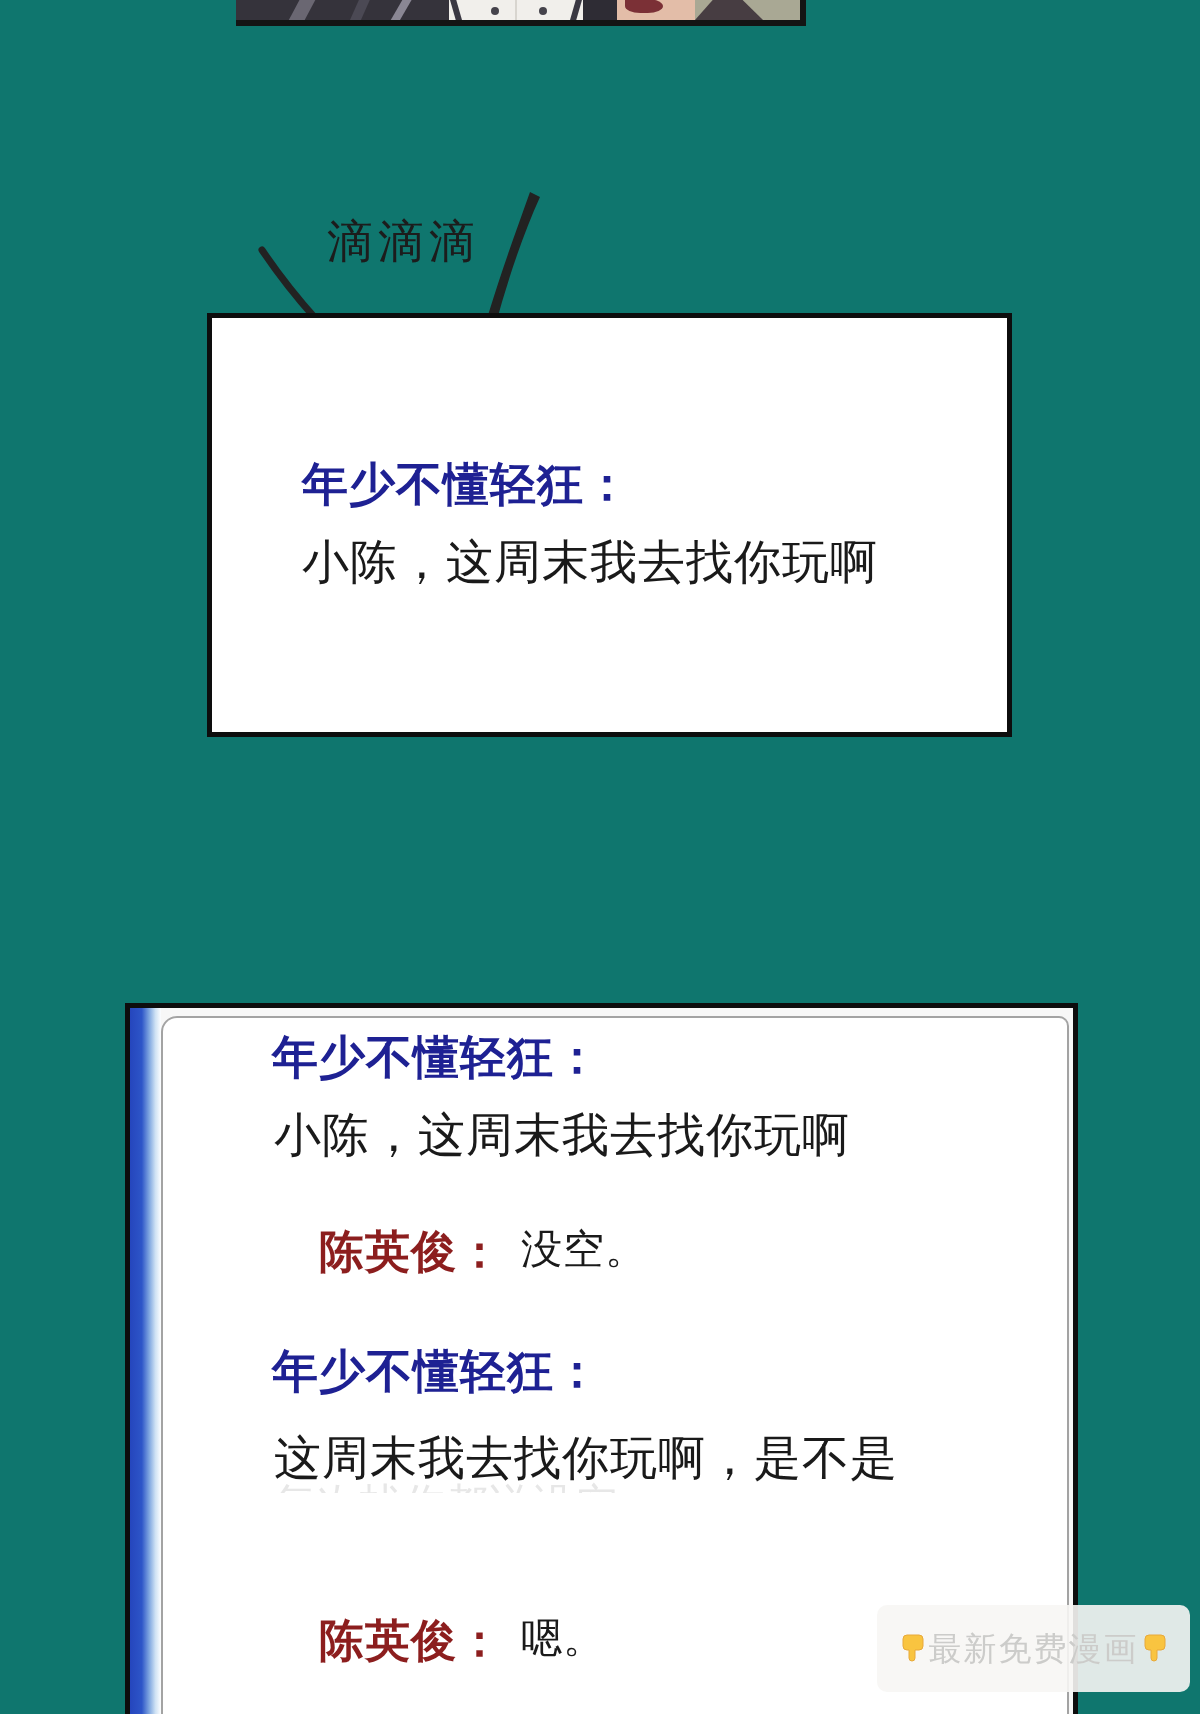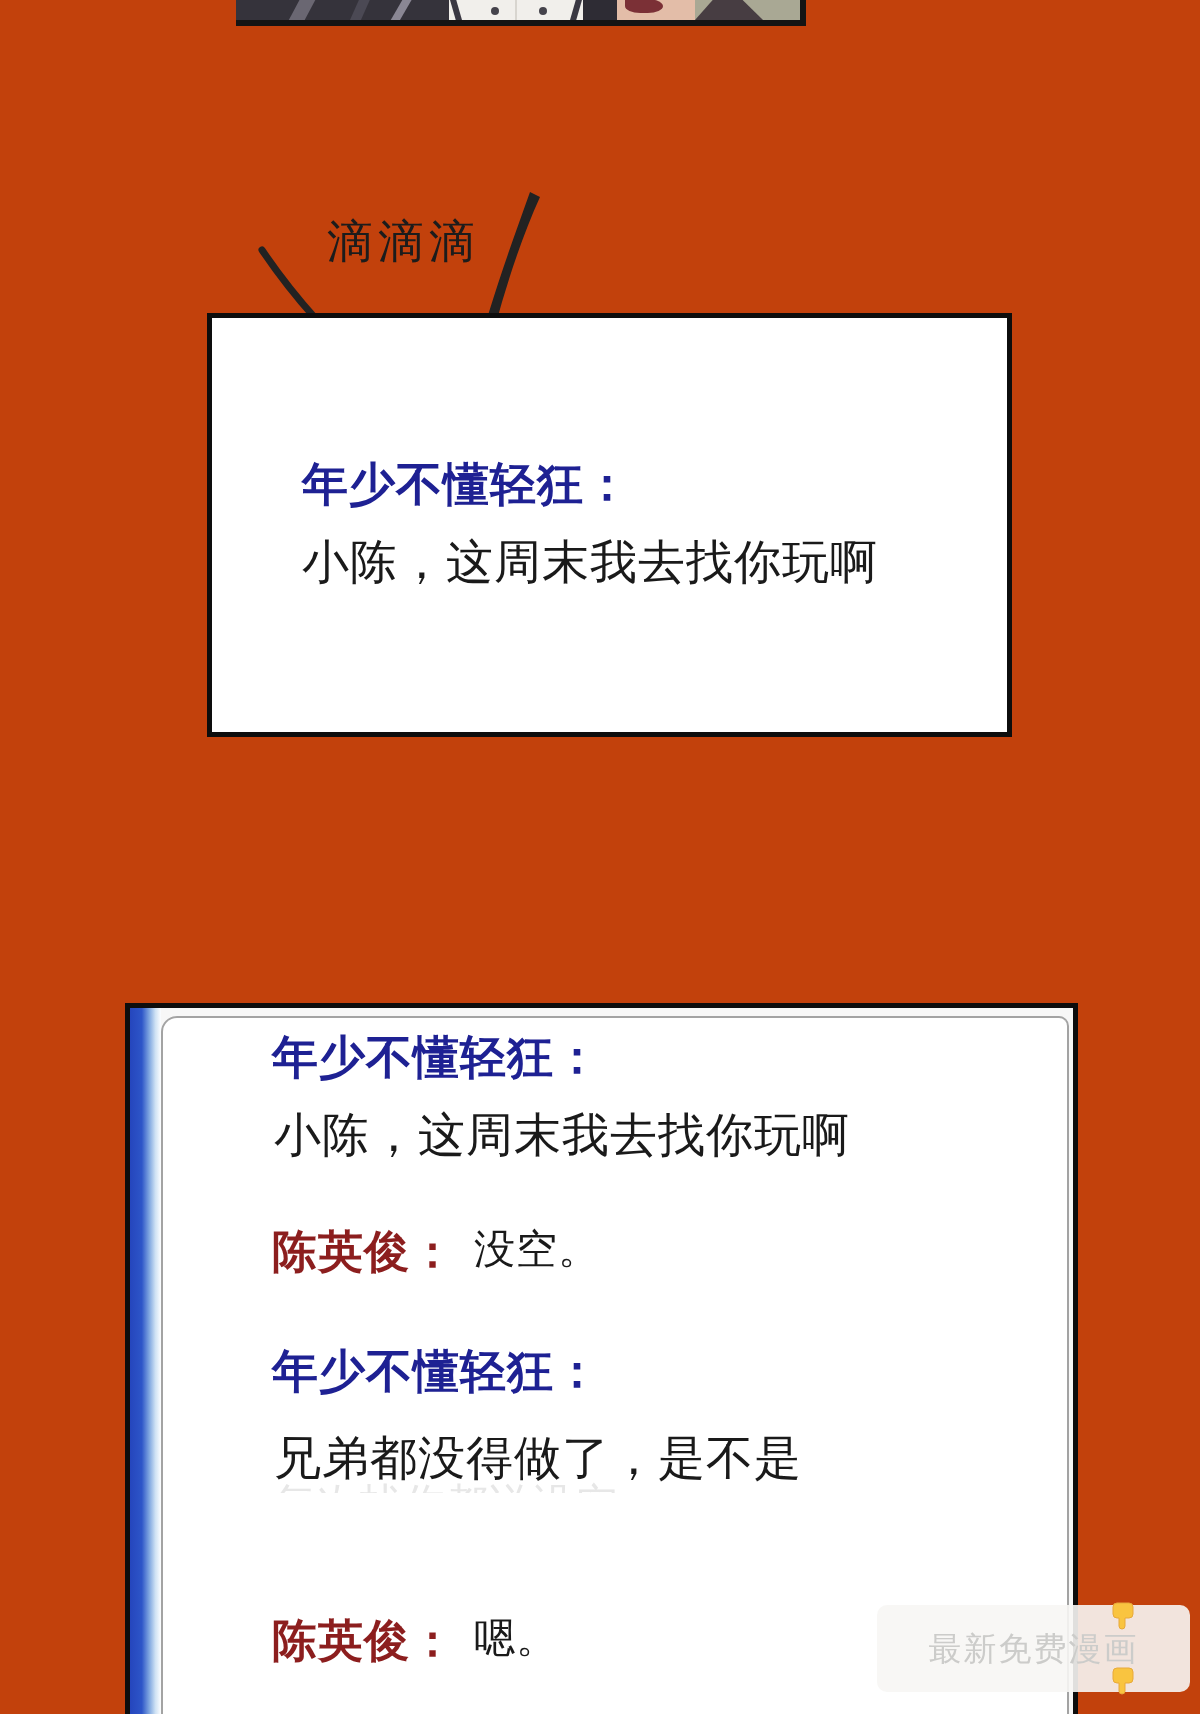--- a/index.html
+++ b/index.html
@@ -1,17 +1,17 @@
 <!DOCTYPE html>
 <html><head>
 <meta charset="utf-8">
 <style>
   html,body{margin:0;padding:0;background:#ffffff;}
   .canvas{
-    position:relative;width:1200px;height:1714px;margin:0 auto;background:#c2410c;
+    position:relative;width:1200px;height:1714px;margin:0 auto;background:#0f766e;
     overflow:hidden;font-family:"Liberation Sans","DejaVu Sans",sans-serif;
   }
   
   .top-strip{position:absolute;left:236px;top:0;width:570px;height:26px;overflow:hidden;}
   .strip-content{position:absolute;left:0;top:0;right:0;height:20px;background:#35333b;}
   .suit-left{position:absolute;left:0;top:0;width:214px;height:20px;background:#35333b;overflow:hidden;}
   .streak{position:absolute;top:-8px;height:40px;}
   .streak.s1{left:58px;width:14px;background:#6a6772;transform:rotate(28deg);}
   .streak.s2{left:118px;width:10px;background:#4b4954;transform:rotate(24deg);}
   .streak.s3{left:160px;width:8px;background:#8a8794;transform:rotate(30deg);}
@@ -46,40 +46,40 @@
   .box2{position:absolute;left:125px;top:1003px;width:953px;height:711px;box-sizing:border-box;
         border:5px solid #0d0d0d;border-bottom:none;background:#f7f7f7;}
   .blue-stripe{position:absolute;left:0;top:0;bottom:0;width:31px;
         background:linear-gradient(90deg,#2546bd 0%,#2d55c8 38%,#7fa6e0 62%,#cfe2f4 82%,#fdfeff 100%);}
   .inner-panel{position:absolute;left:31px;top:8px;width:908px;bottom:-2px;box-sizing:border-box;
         background:#ffffff;border:2px solid #a3a3a3;border-bottom:none;
         border-radius:16px 10px 0 0;}
   .inner-panel .line{position:absolute;line-height:1.15;letter-spacing:1px;white-space:nowrap;}
   .speaker{font-weight:700;}
   .blue{color:#1e2193;}
-  .red{color:#8c1e1e;}
+  .red{color:#8c1e1e;margin-left:47px;}
   .name-line{font-size:46px;}
   .msg{font-size:47px;color:#1a1a1a;}
   .row{display:flex;align-items:flex-start;gap:18px;}
   .row .speaker{font-size:45px;}
   .row .msg-part{font-size:41px;color:#1a1a1a;letter-spacing:1px;}
   .pos-blue1{left:109px;top:13px;}
   .pos-black1{left:111px;top:90px;}
   .pos-row2{left:109px;top:208px;}
   .pos-blue2{left:109px;top:327px;}
   .pos-black2{left:111px;top:413px;}
   .pos-ghost{left:111px;top:462px;height:13px;overflow:hidden;font-size:42px;color:#e7e7e7;
              letter-spacing:2px;}
   .pos-black3{left:111px;top:477px;}
   .pos-row4{left:109px;top:597px;}
   
   .watermark{position:absolute;left:877px;top:1605px;width:313px;height:87px;z-index:5;
         background:rgba(247,246,244,0.9);border-radius:10px;display:flex;flex-direction:column;
         align-items:center;justify-content:center;gap:2px;}
-  .wm-row1{display:flex;align-items:flex-end;justify-content:center;flex-direction:column;}
+  .wm-row1{display:flex;align-items:flex-start;justify-content:center;}
   .wm-text1{font-size:33px;line-height:1;color:#ccccca;letter-spacing:2px;}
   .wm-text2{font-size:35px;line-height:1;color:#c8c5c1;letter-spacing:1px;}
   .hand-icon{width:32px;height:32px;display:block;}
 </style>
 </head>
 <body>
 
 <div class="canvas">
 
   <div class="top-strip">
@@ -125,21 +125,21 @@
 
       <div class="line name-line speaker blue pos-blue1">年少不懂轻狂：</div>
       <div class="line msg pos-black1">小陈，这周末我去找你玩啊</div>
 
       <div class="line row pos-row2">
         <span class="speaker red">陈英俊：</span>
         <span class="msg-part">没空。</span>
       </div>
 
       <div class="line name-line speaker blue pos-blue2">年少不懂轻狂：</div>
-      <div class="line msg pos-black2">兄弟都没得做了，是不是</div>
+      <div class="line msg pos-black2">这周末我去找你玩啊，是不是</div>
       <div class="line pos-ghost">每次找你都说没空</div>
 
       <div class="line row pos-row4">
         <span class="speaker red">陈英俊：</span>
         <span class="msg-part">嗯。</span>
       </div>
 
     </div>
   </div>
 

